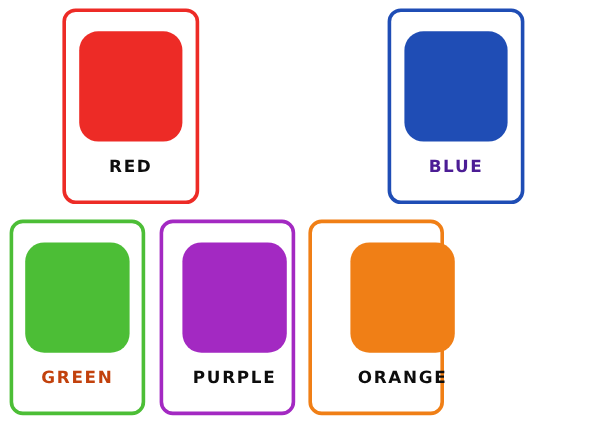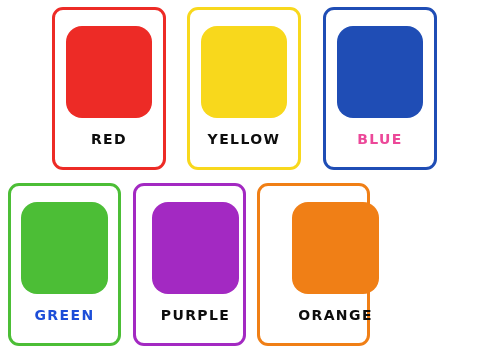--- a/index.html
+++ b/index.html
@@ -89,33 +89,29 @@
 </head>
 <body>
 
 <div id="stage" style="background: rgb(255, 255, 255);">
 
   <div class="card row1 pos-red" style="border-color: rgb(237, 43, 38);">
     <div class="swatch" style="background-color: rgb(237, 43, 38);"></div>
     <div class="card-label" style="color: rgb(13, 13, 13);">RED</div>
   </div>
 
-  <div class="card row1 pos-yellow" style="border-color: rgb(248, 216, 28);">
-    <div class="swatch" style="background-color: rgb(248, 216, 28);"></div>
-    <div class="card-label" style="color: rgb(13, 13, 13);">YELLOW</div>
-  </div>
 
   <div class="card row1 pos-blue" style="border-color: rgb(31, 77, 181);">
     <div class="swatch" style="background-color: rgb(31, 77, 181);"></div>
-    <div class="card-label" style="color: #ec4899;">BLUE</div>
+    <div class="card-label" style="color: #4c1d95;">BLUE</div>
   </div>
 
   <div class="card row2 pos-green" style="border-color: rgb(76, 190, 54);">
     <div class="swatch" style="background-color: rgb(76, 190, 54);"></div>
-    <div class="card-label" style="color: #1d4ed8;">GREEN</div>
+    <div class="card-label" style="color: #c2410c;">GREEN</div>
   </div>
 
   <div class="card row2 pos-purple" style="border-color: rgb(163, 41, 194); padding-left: 12px;">
     <div class="swatch" style="background-color: rgb(163, 41, 194);"></div>
     <div class="card-label" style="color: rgb(13, 13, 13);">PURPLE</div>
   </div>
 
   <div class="card row2 pos-orange" style="border-color: rgb(240, 127, 22);">
     <div class="swatch" style="background-color: rgb(240, 127, 22);"></div>
     <div class="card-label" style="color: rgb(13, 13, 13);">ORANGE</div>

